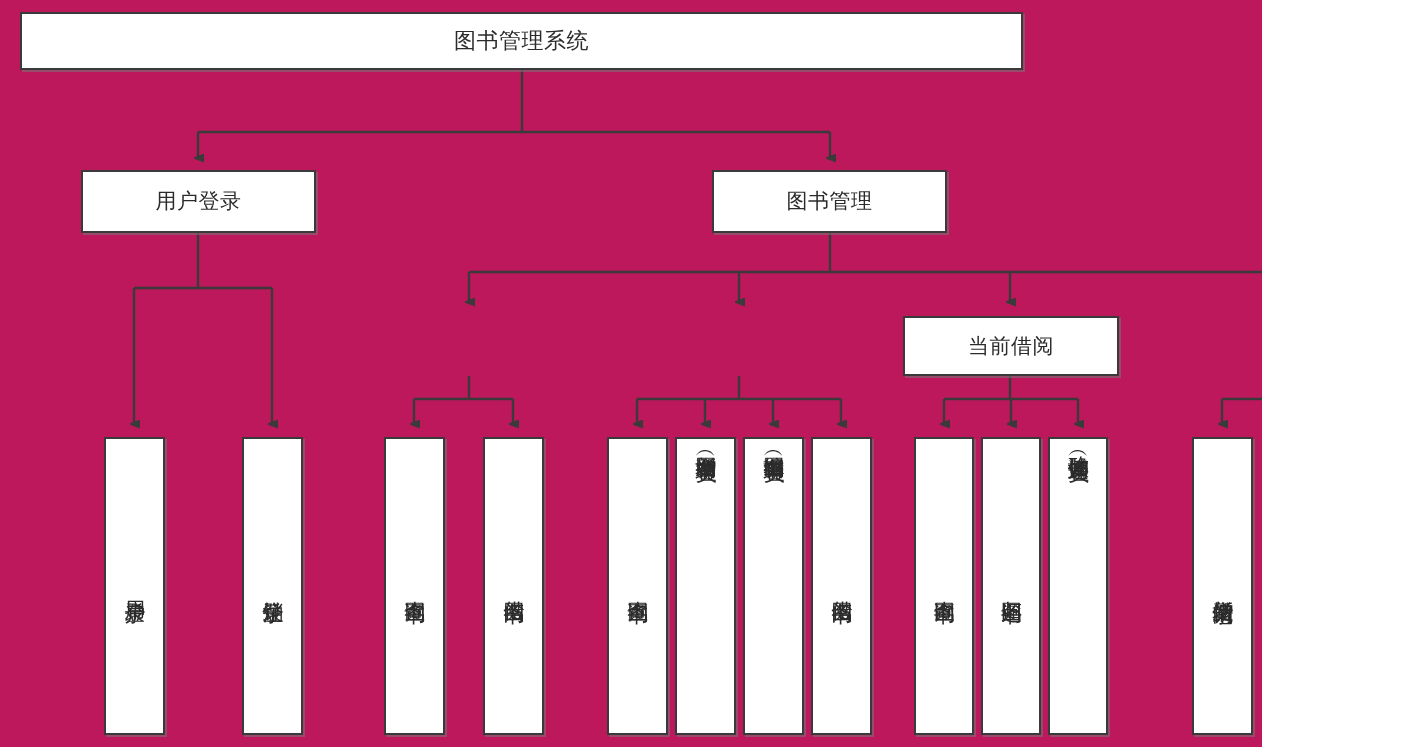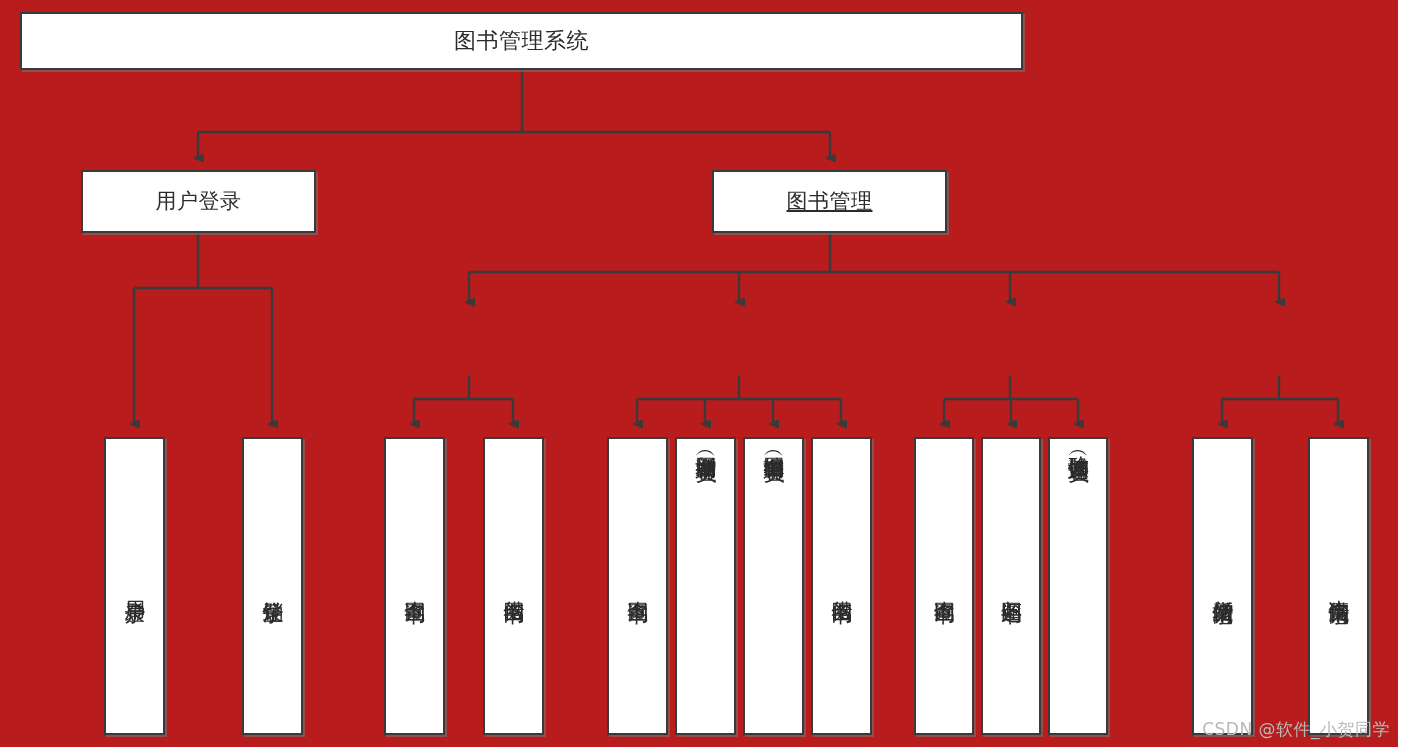--- a/index.html
+++ b/index.html
@@ -5,23 +5,23 @@
   html, body {
     margin: 0;
     padding: 0;
     background: #ffffff;
   }
   body {
     font-family: "DejaVu Sans", "Liberation Sans", sans-serif;
   }
   #canvas {
     position: relative;
-    width: 1398px;
+    width: 1262px;
     height: 747px;
-    background: #b91c1c;
+    background: #be185d;
     overflow: hidden;
   }
   svg.edges {
     position: absolute;
     left: 0;
     top: 0;
     width: 1405px;
     height: 747px;
     pointer-events: none;
   }
@@ -122,24 +122,27 @@
     </g>
   </svg>
 
   <div class="node root" style="left:20px; top:12px; width:1003px; height:58px;">
     <span class="label">图书管理系统</span>
   </div>
 
   <div class="node" style="left:81px; top:170px; width:235px; height:63px;">
     <span class="label">用户登录</span>
   </div>
-  <div class="node" style="left:712px; top:170px; width:235px; height:63px;text-decoration:underline;">
+  <div class="node" style="left:712px; top:170px; width:235px; height:63px;">
     <span class="label">图书管理</span>
   </div>
 
+  <div class="node" style="left:903px; top:316px; width:216px; height:60px;">
+    <span class="label">当前借阅</span>
+  </div>
 
   <div class="node leaf mid" style="left:104px; top:437px; width:61px; height:298px;">
     <span class="label">用户登录</span>
   </div>
   <div class="node leaf mid" style="left:242px; top:437px; width:61px; height:298px;">
     <span class="label">注销登录</span>
   </div>
 
   <div class="node leaf mid" style="left:384px; top:437px; width:61px; height:298px;">
     <span class="label">查询图书</span>
@@ -171,14 +174,13 @@
     <span class="label">确认归还（管理员）</span>
   </div>
 
   <div class="node leaf mid" style="left:1192px; top:437px; width:61px; height:298px;">
     <span class="label">新增借阅记录</span>
   </div>
   <div class="node leaf mid" style="left:1308px; top:437px; width:61px; height:298px;">
     <span class="label">查询借阅记录</span>
   </div>
 
-  <div class="watermark">CSDN @软件_小贺同学</div>
 </div>
 
 </body></html>

